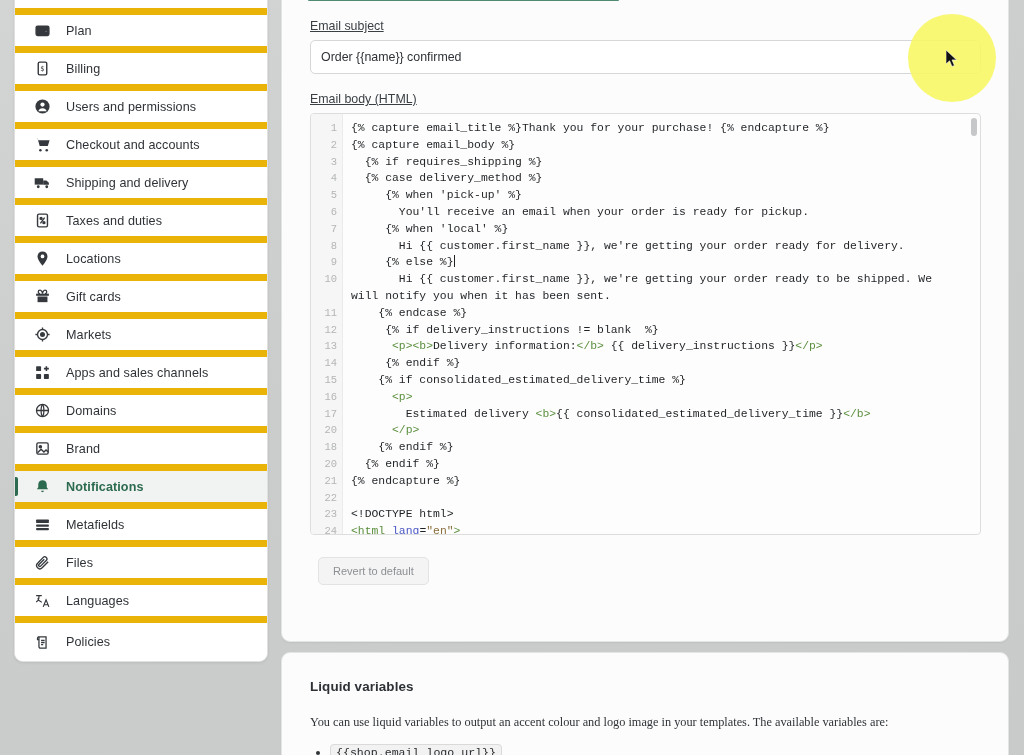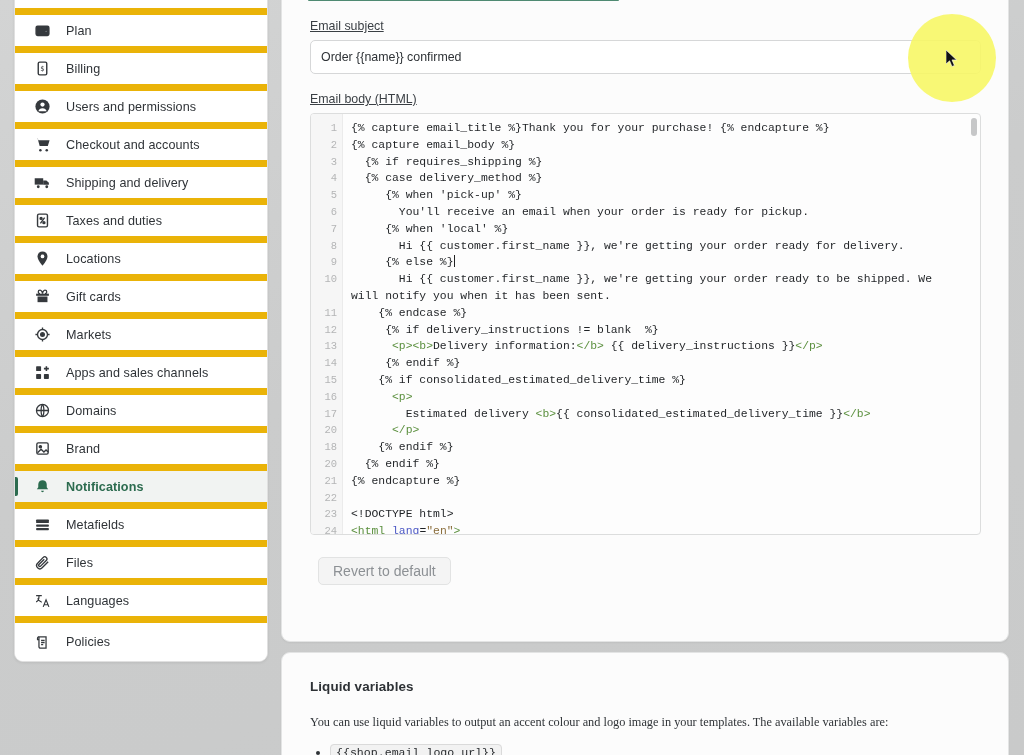--- a/index.html
+++ b/index.html
@@ -215,21 +215,21 @@
     height: 18px;
     border-radius: 3px;
     background: #c6c7c8;
   }
 
   #revert-btn {
     margin: 22px 0 0 8px;
     height: 28px;
     padding: 0 14px;
     font-family: "Liberation Sans", sans-serif;
-    font-size: 14px;
+    font-size: 11px;
     color: #8c9094;
     background: #f4f4f4;
     border: 1px solid #e2e3e3;
     border-radius: 5px;
     cursor: default;
   }
 
   
   #liquid-card {
     position: absolute;

